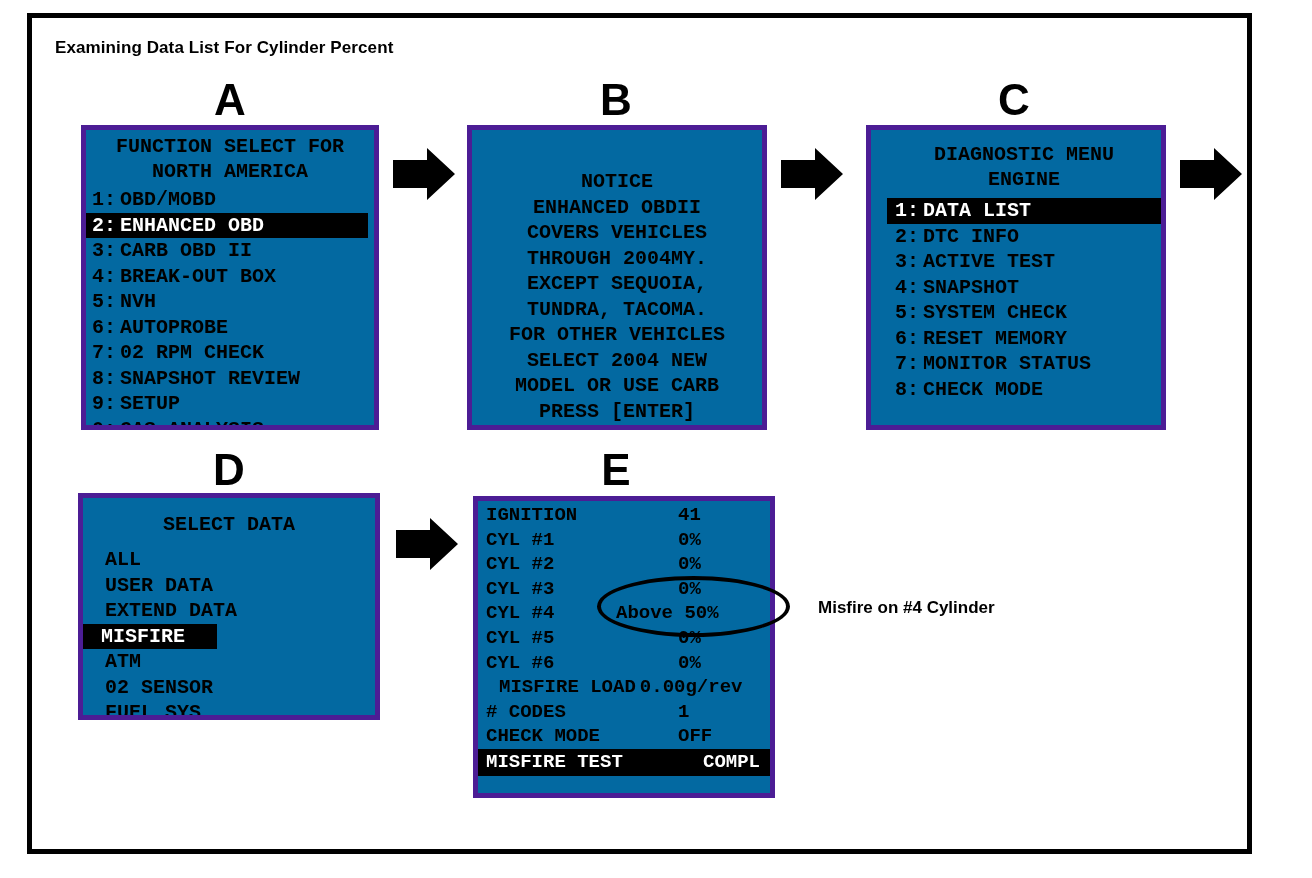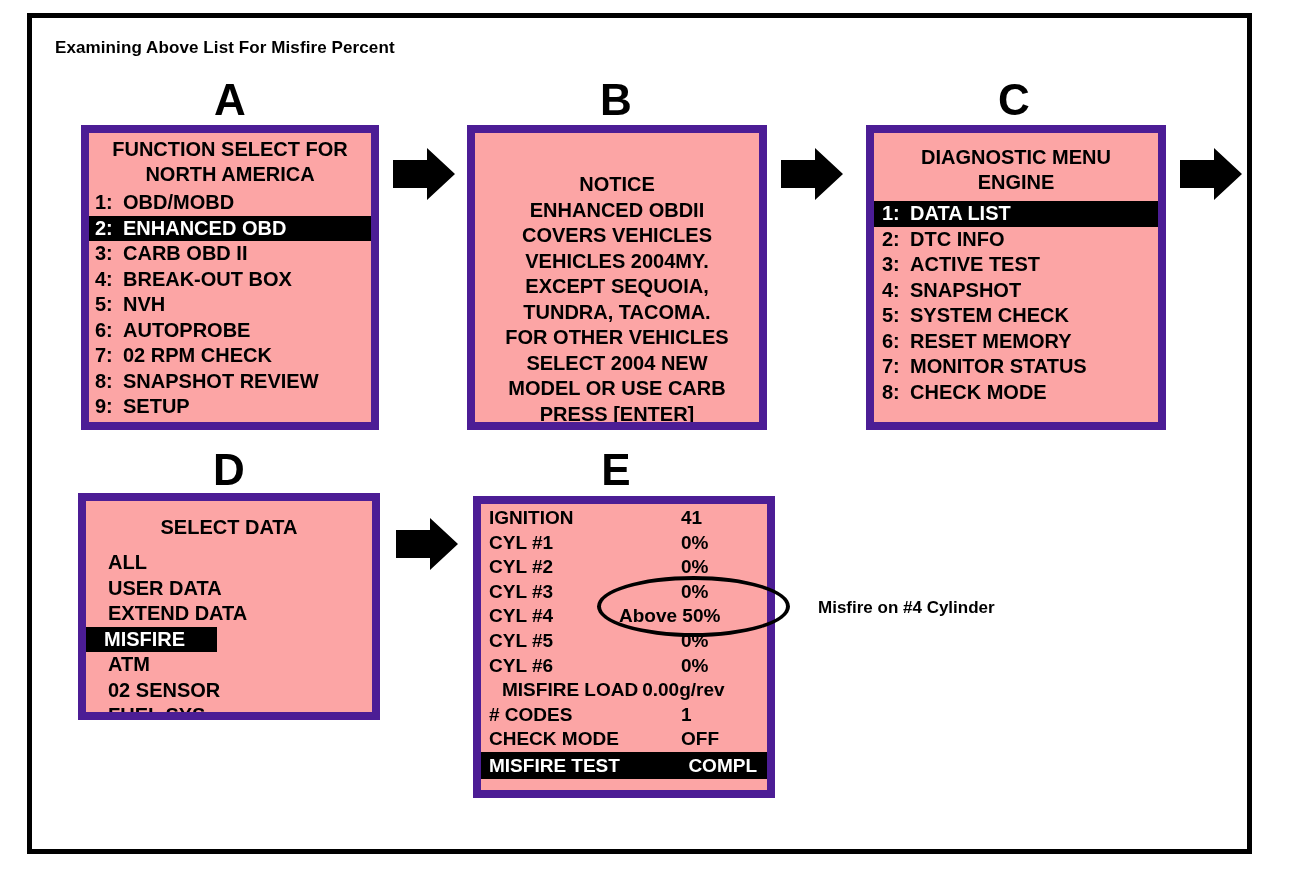--- a/index.html
+++ b/index.html
@@ -49,24 +49,25 @@
     font-size: 44px;
     font-weight: bold;
     line-height: 1;
     text-align: center;
     width: 60px;
   }
 
   
   .screen {
     position: absolute;
-    border: 8px solid #4c1d95;
+    border: 5px solid #4c1d95;
     box-sizing: border-box;
-    background: #fca5a5;
+    background: #0369a1;
     overflow: hidden;
+    font-family: Liberation Mono, monospace;
   }
 
   
   .screen-title {
     text-align: center;
     font-size: 20px;
     font-weight: bold;
     line-height: 25px;
     white-space: nowrap;
   }
@@ -200,21 +201,21 @@
     white-space: nowrap;
   }
 </style>
 </head>
 <body>
 
 <div id="page">
 
   <div id="outer-frame"></div>
 
-  <div id="caption">Examining Above List For Misfire Percent</div>
+  <div id="caption">Examining Data List For Cylinder Percent</div>
 
   <div class="panel-letter" style="left:200px; top:78px;">A</div>
 
   <div class="screen" id="screen-a" style="left:81px; top:125px; width:298px; height:305px;">
     <div class="screen-title" style="margin-top:4px;">FUNCTION SELECT FOR</div>
     <div class="screen-title">NORTH AMERICA</div>
     <div class="menu-list">
       <div class="menu-row">
         <span class="num">1:</span>
         <span class="lbl">OBD/MOBD</span>
@@ -264,39 +265,39 @@
     </svg>
   </div>
 
   <div class="panel-letter" style="left:586px; top:78px;">B</div>
 
   <div class="screen" id="screen-b" style="left:467px; top:125px; width:300px; height:305px;">
     <div class="notice-body">
       <div class="notice-line">NOTICE</div>
       <div class="notice-line">ENHANCED OBDII</div>
       <div class="notice-line">COVERS VEHICLES</div>
-      <div class="notice-line">VEHICLES 2004MY.</div>
+      <div class="notice-line">THROUGH 2004MY.</div>
       <div class="notice-line">EXCEPT SEQUOIA,</div>
       <div class="notice-line">TUNDRA, TACOMA.</div>
       <div class="notice-line">FOR OTHER VEHICLES</div>
       <div class="notice-line">SELECT 2004 NEW</div>
       <div class="notice-line">MODEL OR USE CARB</div>
       <div class="notice-line">PRESS [ENTER]</div>
     </div>
   </div>
 
   <div class="arrow" style="left:781px; top:148px;">
     <svg width="62" height="52" viewBox="0 0 62 52" xmlns="http://www.w3.org/2000/svg">
       <polygon points="0,12 34,12 34,0 62,26 34,52 34,40 0,40" fill="#000000"></polygon>
     </svg>
   </div>
 
   <div class="panel-letter" style="left:984px; top:78px;">C</div>
 
-  <div class="screen" id="screen-c" style="left:866px; top:125px; width:300px; height:305px;">
+  <div class="screen" id="screen-c" style="left:866px; top:125px; width:300px; height:305px;padding-left:16px;">
     <div class="screen-title" style="margin-top:12px;">DIAGNOSTIC MENU</div>
     <div class="screen-title">ENGINE</div>
     <div class="menu-list" style="margin-top:6px;">
       <div class="menu-row selected" style="width:282px; padding-left:8px;">
         <span class="num">1:</span>
         <span class="lbl">DATA LIST</span>
       </div>
       <div class="menu-row" style="padding-left:8px;">
         <span class="num">2:</span>
         <span class="lbl">DTC INFO</span>

